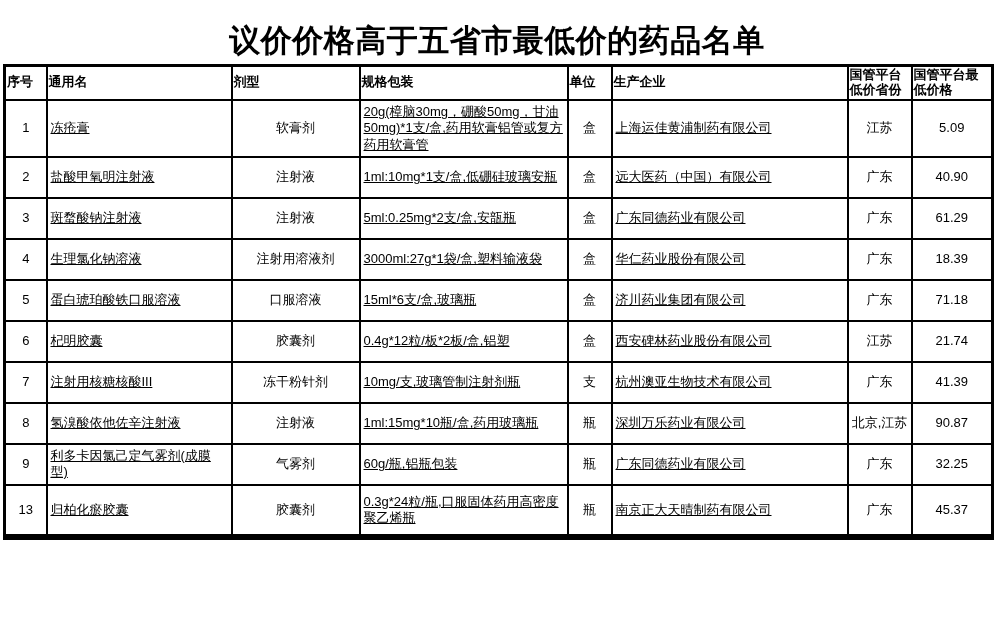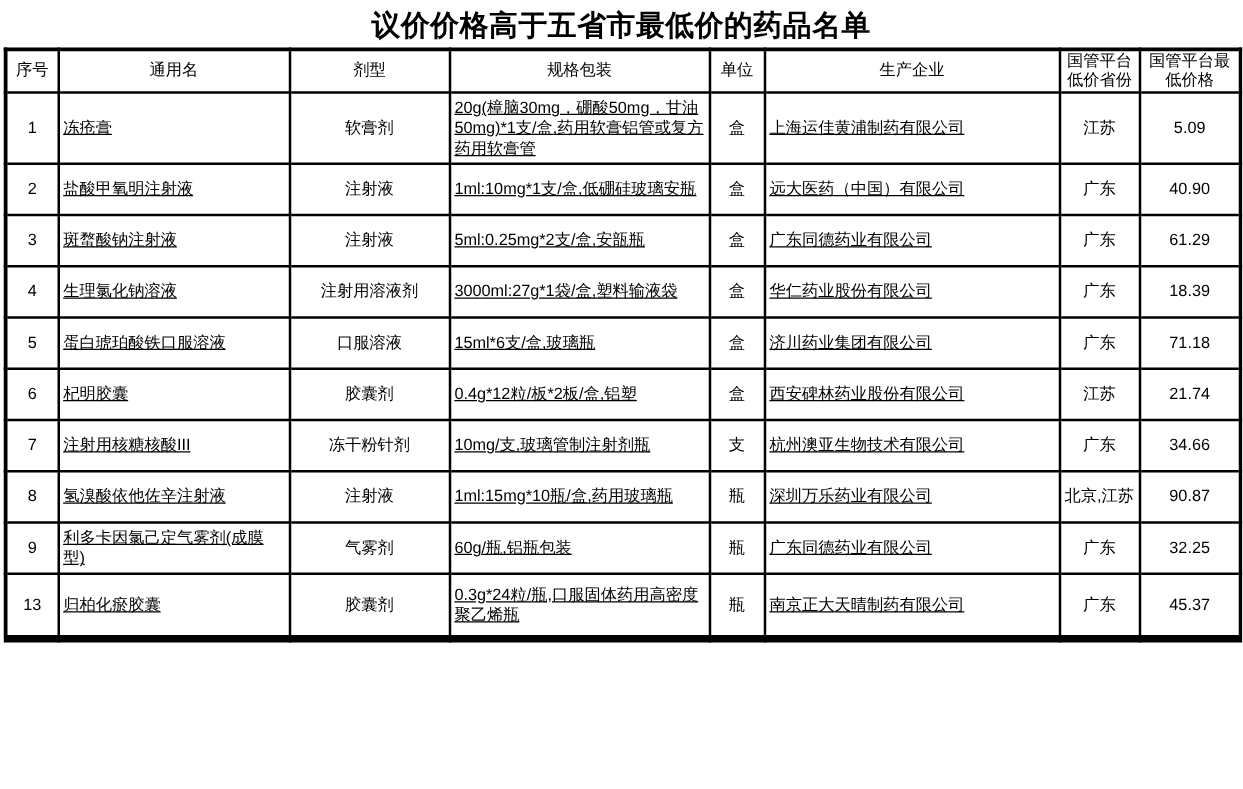--- a/index.html
+++ b/index.html
@@ -10,24 +10,24 @@
     font-family: "Liberation Sans", sans-serif;
     color: #000;
   }
   .page {
     width: 994px;
     height: 631px;
     overflow: hidden;
     background: #fff;
   }
   .title {
-    font-size: 23px;
+    font-size: 31px;
     font-weight: bold;
     text-align: center;
-    margin: 5px 0 2px 0;
+    margin: 20px 0 2px 0;
     letter-spacing: 0.5px;
     font-family: Liberation Serif, serif;
   }
   table.price-table {
     border-collapse: collapse;
     table-layout: fixed;
     width: 988px;
     margin-left: 3px;
     border: 3px solid #000;
     border-bottom: 6px solid #000;
@@ -35,22 +35,22 @@
   .price-table th, .price-table td {
     border: 2px solid #000;
     font-size: 13px;
     line-height: 1.25;
     padding: 1px 3px;
     vertical-align: middle;
     overflow: hidden;
     word-break: break-all;
   }
   .price-table th {
-    font-weight: normal;
-    text-align: center;
+    font-weight: bold;
+    text-align: left;
     padding: 1px 1px;
     line-height: 1.15;
   }
   thead tr { height: 30px; }
   tbody tr { height: 41px; }
   tbody tr:nth-child(1)  { height: 57px; }
   tbody tr:nth-child(10) { height: 52px; }
   tbody tr:nth-child(13) { height: 43px; }
   td.c { text-align: center; }
   td.l { text-align: left; text-decoration: underline; }
@@ -147,21 +147,21 @@
     <td class="c">21.74</td>
   </tr>
         <tr>
     <td class="c">7</td>
     <td class="l">注射用核糖核酸III</td>
     <td class="c">冻干粉针剂</td>
     <td class="l">10mg/支,玻璃管制注射剂瓶</td>
     <td class="c">支</td>
     <td class="l">杭州澳亚生物技术有限公司</td>
     <td class="c">广东</td>
-    <td class="c">34.66</td>
+    <td class="c">41.39</td>
   </tr>
         <tr>
     <td class="c">8</td>
     <td class="l">氢溴酸依他佐辛注射液</td>
     <td class="c">注射液</td>
     <td class="l">1ml:15mg*10瓶/盒,药用玻璃瓶</td>
     <td class="c">瓶</td>
     <td class="l">深圳万乐药业有限公司</td>
     <td class="c">北京,江苏</td>
     <td class="c">90.87</td>

